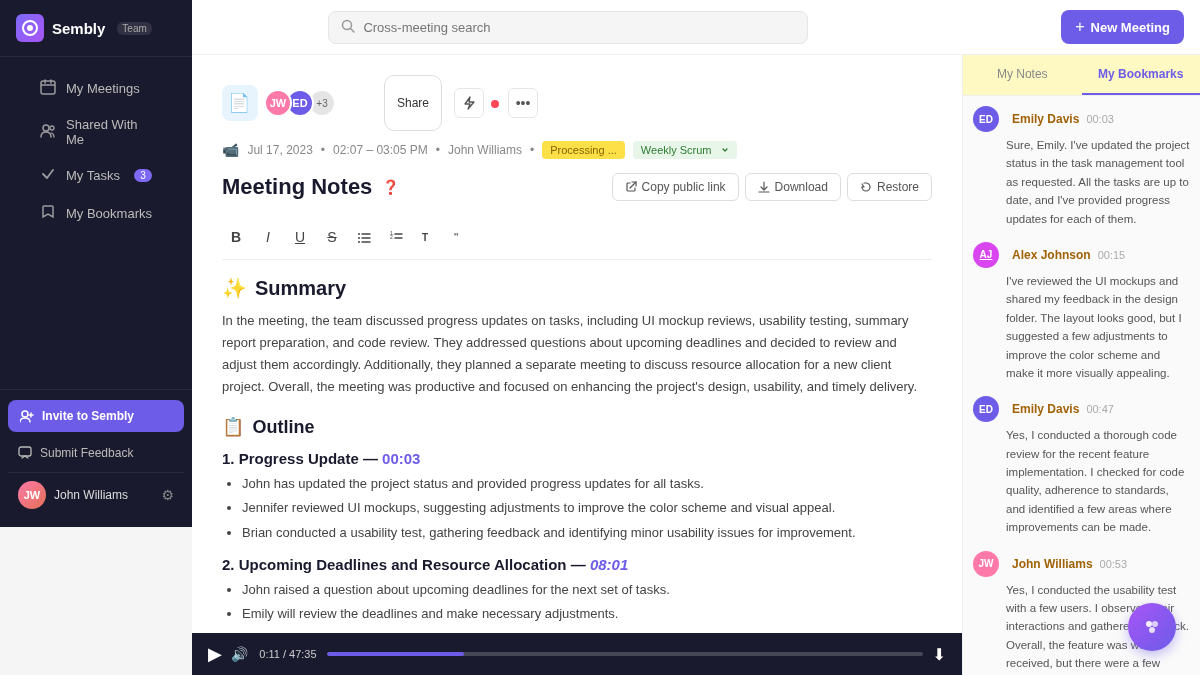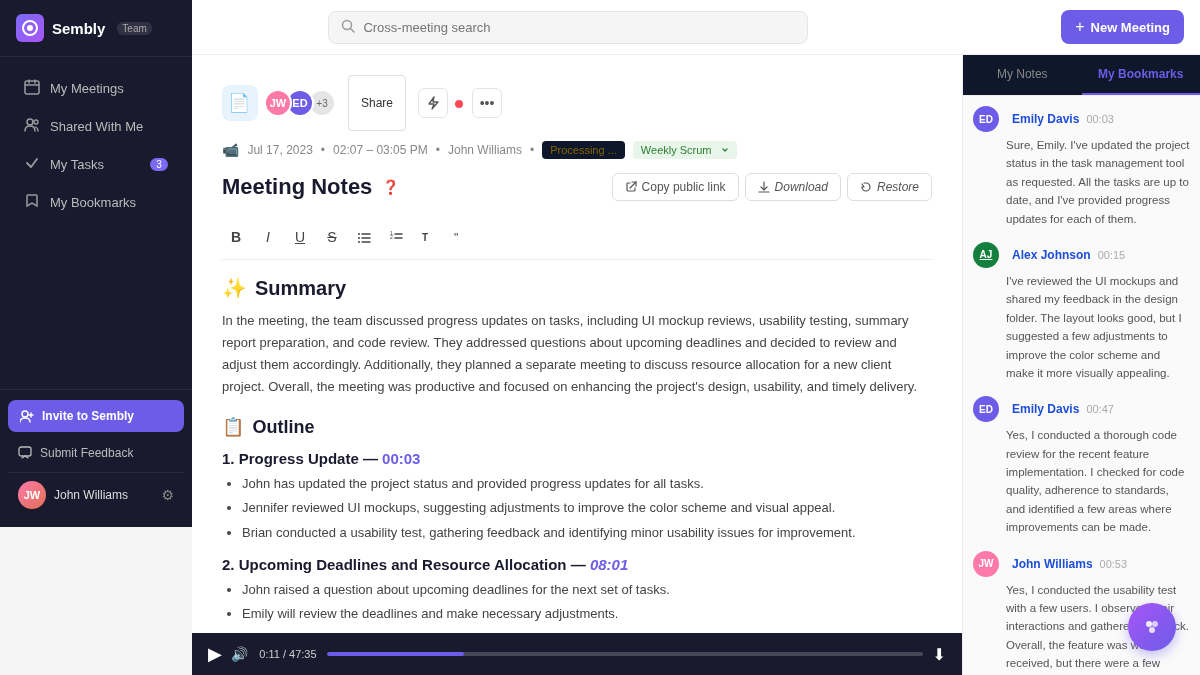--- a/index.html
+++ b/index.html
@@ -24,21 +24,21 @@
     }
     .logo-icon {
       width: 28px; height: 28px;
       background: linear-gradient(135deg, #7c6af7, #a855f7);
       border-radius: 6px;
       display: flex; align-items: center; justify-content: center;
       font-size: 14px; color: white; font-weight: bold;
     }
     .logo-text { font-size: 15px; font-weight: 700; color: #fff; }
     .logo-team { font-size: 10px; color: #aaa; background: rgba(255,255,255,0.1); padding: 1px 5px; border-radius: 6px; margin-left: 4px; }
-    .sidebar-nav { flex: 1; padding: 12px 0; }
+    .sidebar-nav { flex: 1; padding: 12px 16px; }
     .nav-item {
       display: flex; align-items: center; gap: 10px;
       padding: 9px 16px; cursor: pointer; font-size: 13px; color: #bbb;
       border-radius: 6px; margin: 1px 8px;
       position: relative;
     }
     .nav-icon { font-size: 15px; opacity: 0.8; }
     .nav-badge {
       margin-left: auto; background: #7c6af7; color: white;
       font-size: 10px; border-radius: 10px; padding: 1px 6px; min-width: 18px; text-align: center;
@@ -115,37 +115,37 @@
       width: 28px; height: 28px; border-radius: 50%; border: 2px solid white;
       margin-left: -6px; display: flex; align-items: center; justify-content: center;
       font-size: 11px; color: white; font-weight: 600;
     }
     .avatar-count {
       width: 28px; height: 28px; border-radius: 50%; background: #e5e5e5;
       border: 2px solid white; margin-left: -6px; display: flex;
       align-items: center; justify-content: center; font-size: 10px; color: #666;
     }
     .share-btn {
-      background: white; border: 1px solid #ddd; border-radius: 4px;
-      padding: 20px 12px; font-size: 12px; cursor: pointer; color: #333;
+      background: white; border: 1px solid #ddd; border-radius: 10px;
+      padding: 20px 12px; font-size: 12px; cursor: pointer; color: #333; margin-left: 36px;
     }
     .icon-btn {
       width: 30px; height: 30px; border-radius: 6px; border: 1px solid #e5e5e5;
       background: white; cursor: pointer; display: flex; align-items: center; justify-content: center;
       font-size: 14px; color: #555;
     }
     .meeting-meta {
       display: flex; align-items: center; gap: 8px; font-size: 12px; color: #888;
       margin-bottom: 14px; flex-wrap: wrap;
     }
     .meta-cam { font-size: 14px; }
     .badge {
       padding: 3px 8px; border-radius: 4px; font-size: 11px; font-weight: 500;
     }
-    .badge-processing { background: #0f172a; color: #856404; }
+    .badge-processing { background: #fde047; color: #856404; }
     .badge-weekly { background: #e8f5e9; color: #2e7d32; display: flex; align-items: center; gap: 9px; }
 
     
     .editor-toolbar {
       display: flex; align-items: center; gap: 4px;
       padding: 8px 0; margin-bottom: 8px; border-bottom: 1px solid #eee;
     }
     .toolbar-btn {
       width: 28px; height: 28px; border: none; background: transparent;
       cursor: pointer; border-radius: 4px; display: flex; align-items: center;
@@ -157,21 +157,21 @@
       display: flex; align-items: center; gap: 10px; margin-bottom: 14px;
     }
     .notes-title { font-size: 22px; font-weight: 700; color: #1a1a2e; }
     .help-icon { font-size: 14px; color: #aaa; cursor: pointer; }
     .action-btn {
       display: flex; align-items: center; gap: 5px;
       padding: 6px 12px; border: 1px solid #ddd; border-radius: 6px;
       background: white; font-size: 12px; color: #555; cursor: pointer;
       margin-left: auto;
     }
-    .action-btn + .action-btn { margin-left: 6px; font-style: italic; }
+    .action-btn + .action-btn { margin-left: 6px; }
     .action-btns { display: flex; margin-left: auto; }
 
     
     .section-heading {
       display: flex; align-items: center; gap: 8px;
       font-size: 20px; font-weight: 700; color: #1a1a2e; margin: 16px 0 10px;
     }
     .section-heading-2 {
       display: flex; align-items: center; gap: 8px;
       font-size: 18px; font-weight: 700; color: #1a1a2e; margin: 18px 0 8px;
@@ -196,36 +196,36 @@
     .progress-bar { flex: 1; height: 4px; background: rgba(255,255,255,0.2); border-radius: 2px; overflow: hidden; }
     .progress-fill { width: 23%; height: 100%; background: #6c5ce7; border-radius: 2px; }
     .download-btn { background: none; border: none; color: white; font-size: 16px; cursor: pointer; }
 
     
     .notes-panel {
       width: 238px; min-width: 238px; border-left: 1px solid #eee;
       background: #fafafa; display: flex; flex-direction: column; overflow: hidden;
     }
     .notes-tabs {
-      display: flex; border-bottom: 1px solid #eee; background: #0f172a; align-items: center;
+      display: flex; border-bottom: 1px solid #eee; background: #fef9c3; align-items: center;
     }
     .notes-tab {
       flex: 1; padding: 12px 6px; text-align: center; font-size: 12px;
       color: #888; cursor: pointer; border-bottom: 2px solid transparent;
     }
     .notes-tab.active { color: #6c5ce7; border-bottom-color: #6c5ce7; font-weight: 600; }
     .notes-list { flex: 1; overflow-y: auto; padding: 10px; }
     .note-item { margin-bottom: 14px; }
     .note-header { display: flex; align-items: center; gap: 7px; margin-bottom: 4px; }
     .note-avatar {
       width: 26px; height: 26px; border-radius: 50%;
       display: flex; align-items: center; justify-content: center;
       font-size: 10px; color: white; font-weight: 600; flex-shrink: 0;
     }
-    .note-author { font-size: 12px; font-weight: 600; color: #1d4ed8; padding-left: 6px; }
+    .note-author { font-size: 12px; font-weight: 600; color: #a16207; padding-left: 6px; }
     .note-time { font-size: 11px; color: #aaa; }
     .note-text { font-size: 11.5px; color: #555; line-height: 1.6; padding-left: 33px; }
 
     
     .fab {
       position: fixed; bottom: 24px; right: 24px;
       width: 48px; height: 48px; border-radius: 50%;
       background: linear-gradient(135deg, #a855f7, #6c5ce7);
       display: flex; align-items: center; justify-content: center;
       cursor: pointer; box-shadow: 0 4px 12px rgba(108,92,231,0.4);
@@ -516,21 +516,21 @@
           <div class="note-header">
             <div class="note-avatar" style="background:#6c5ce7;">ED</div>
             <span class="note-author">Emily Davis</span>
             <span class="note-time">00:03</span>
           </div>
           <div class="note-text">Sure, Emily. I've updated the project status in the task management tool as requested. All the tasks are up to date, and I've provided progress updates for each of them.</div>
         </div>
 
         <div class="note-item">
           <div class="note-header">
-            <div class="note-avatar" style="background:#15803d;text-decoration:underline;">AJ</div>
+            <div class="note-avatar" style="background:#d946ef;text-decoration:underline;">AJ</div>
             <span class="note-author">Alex Johnson</span>
             <span class="note-time">00:15</span>
           </div>
           <div class="note-text">I've reviewed the UI mockups and shared my feedback in the design folder. The layout looks good, but I suggested a few adjustments to improve the color scheme and make it more visually appealing.</div>
         </div>
 
         <div class="note-item">
           <div class="note-header">
             <div class="note-avatar" style="background:#6c5ce7;">ED</div>
             <span class="note-author">Emily Davis</span>

